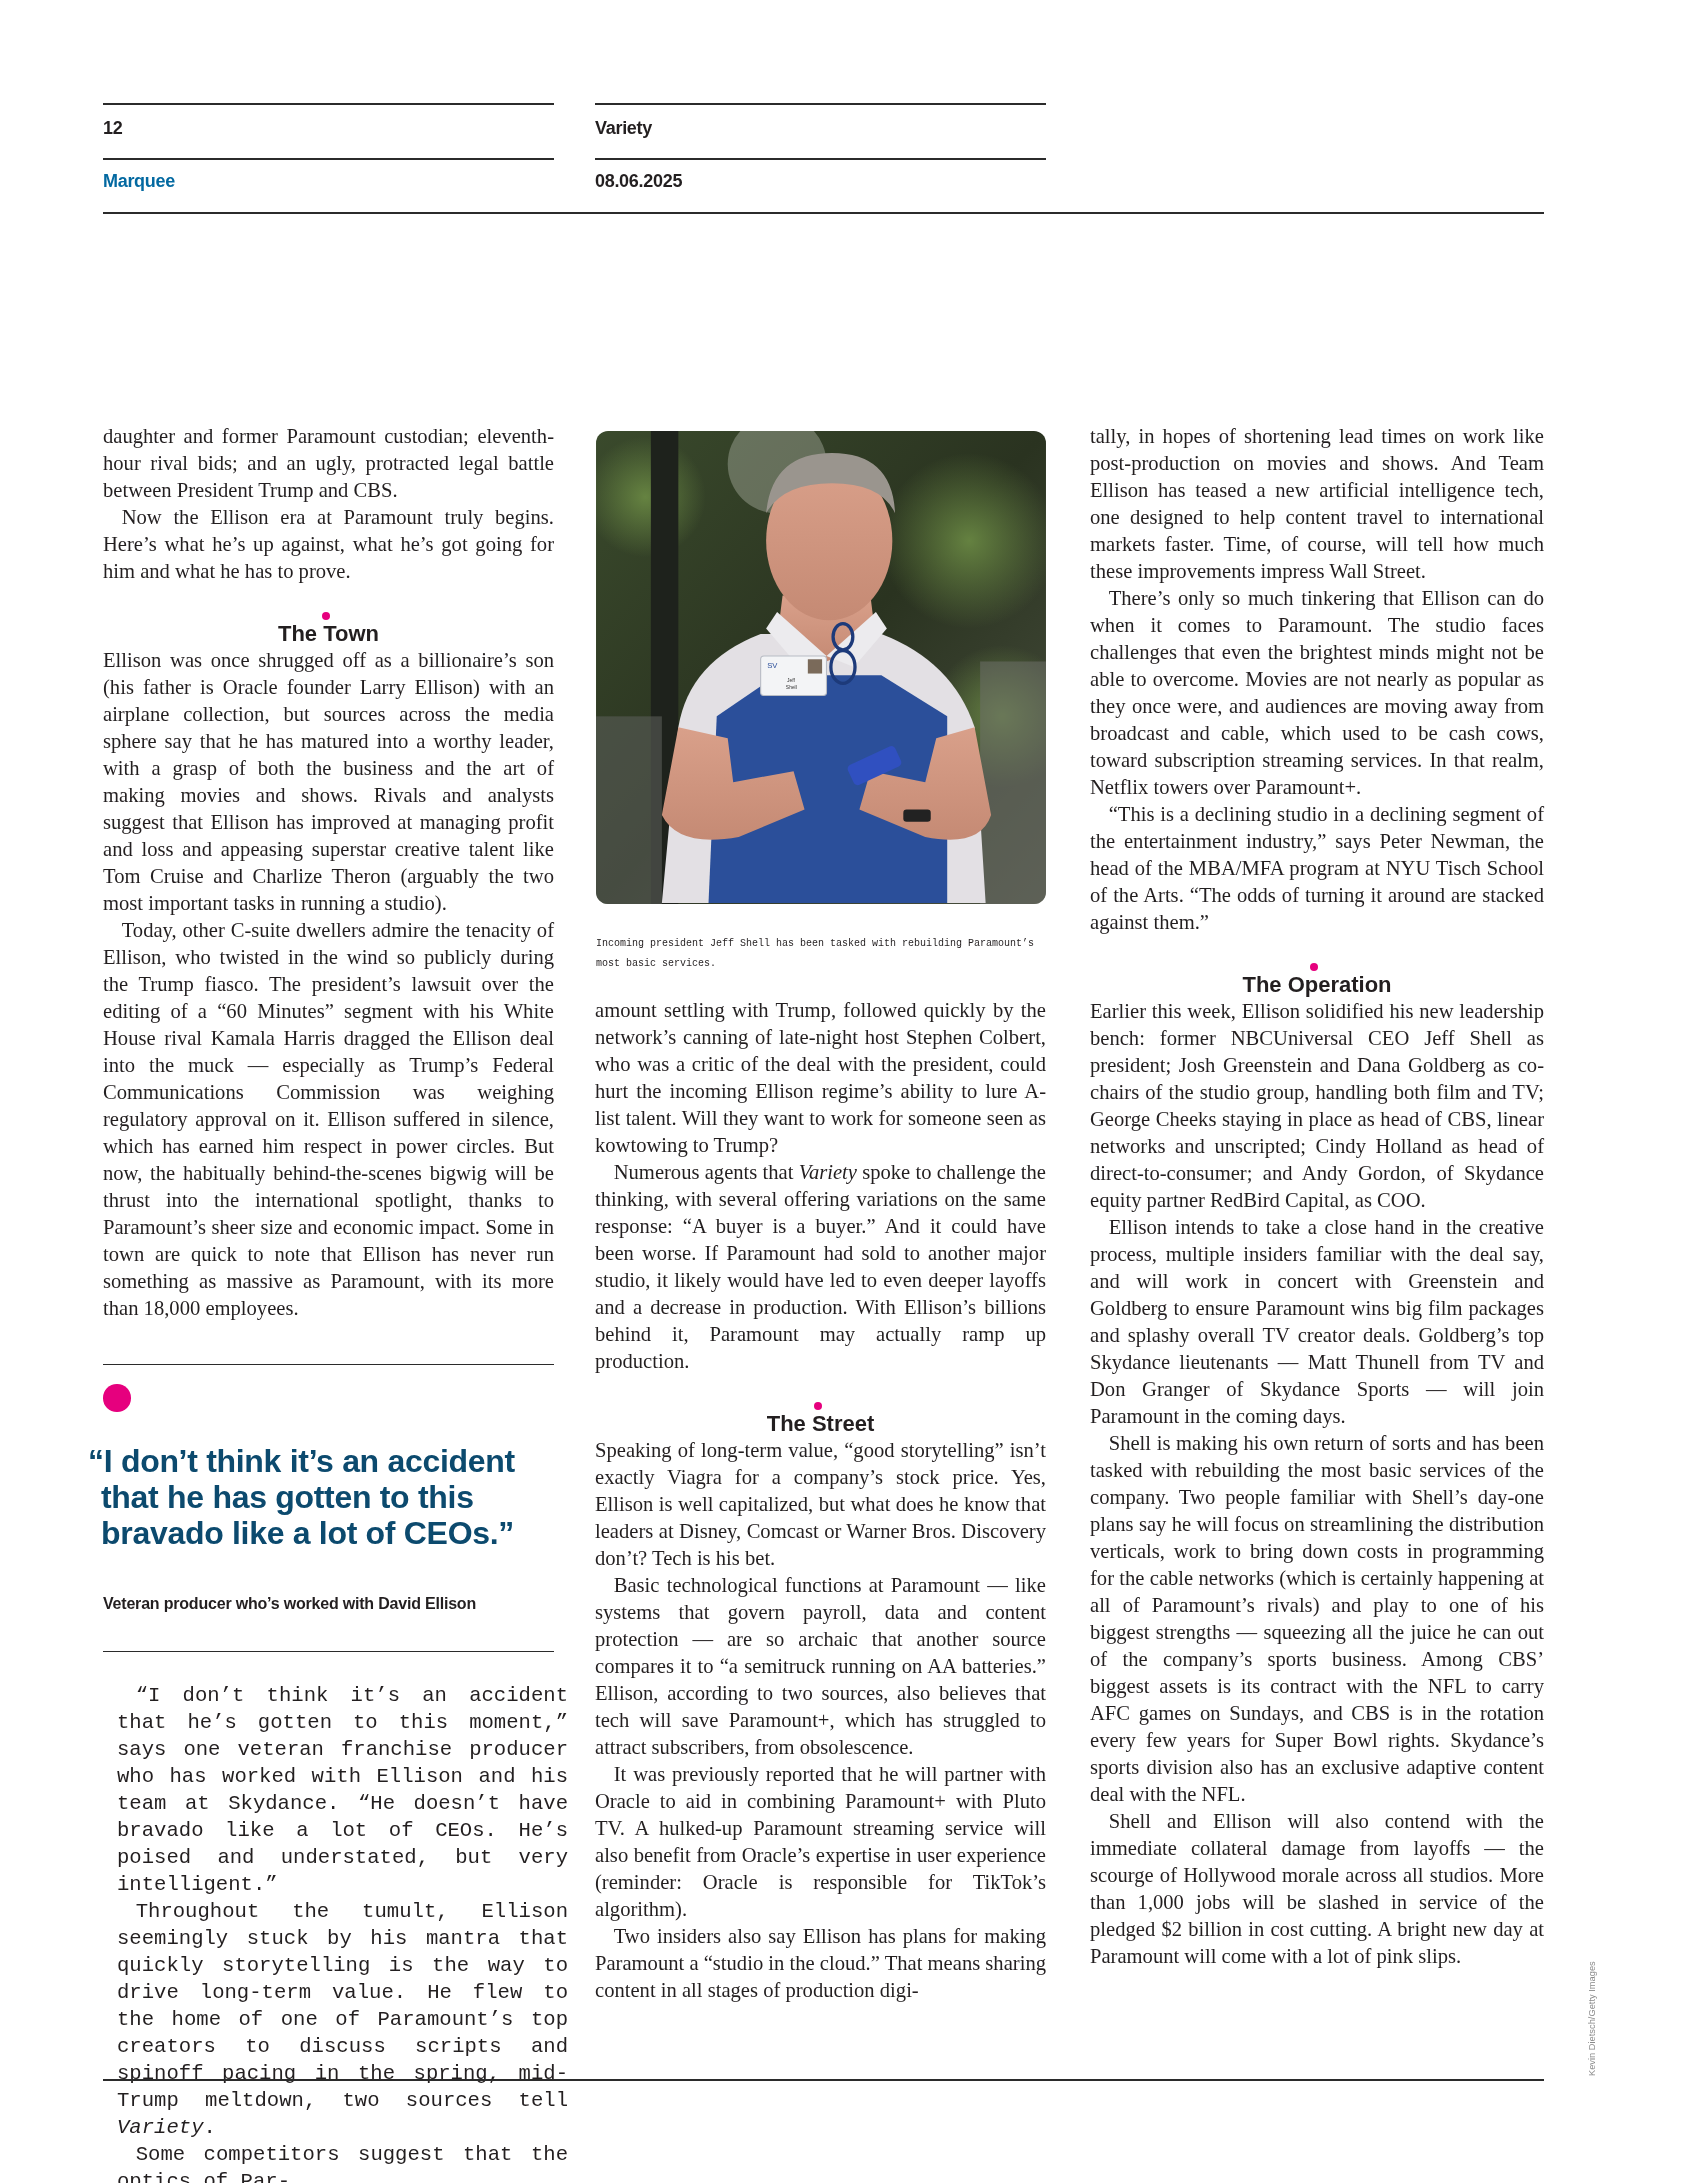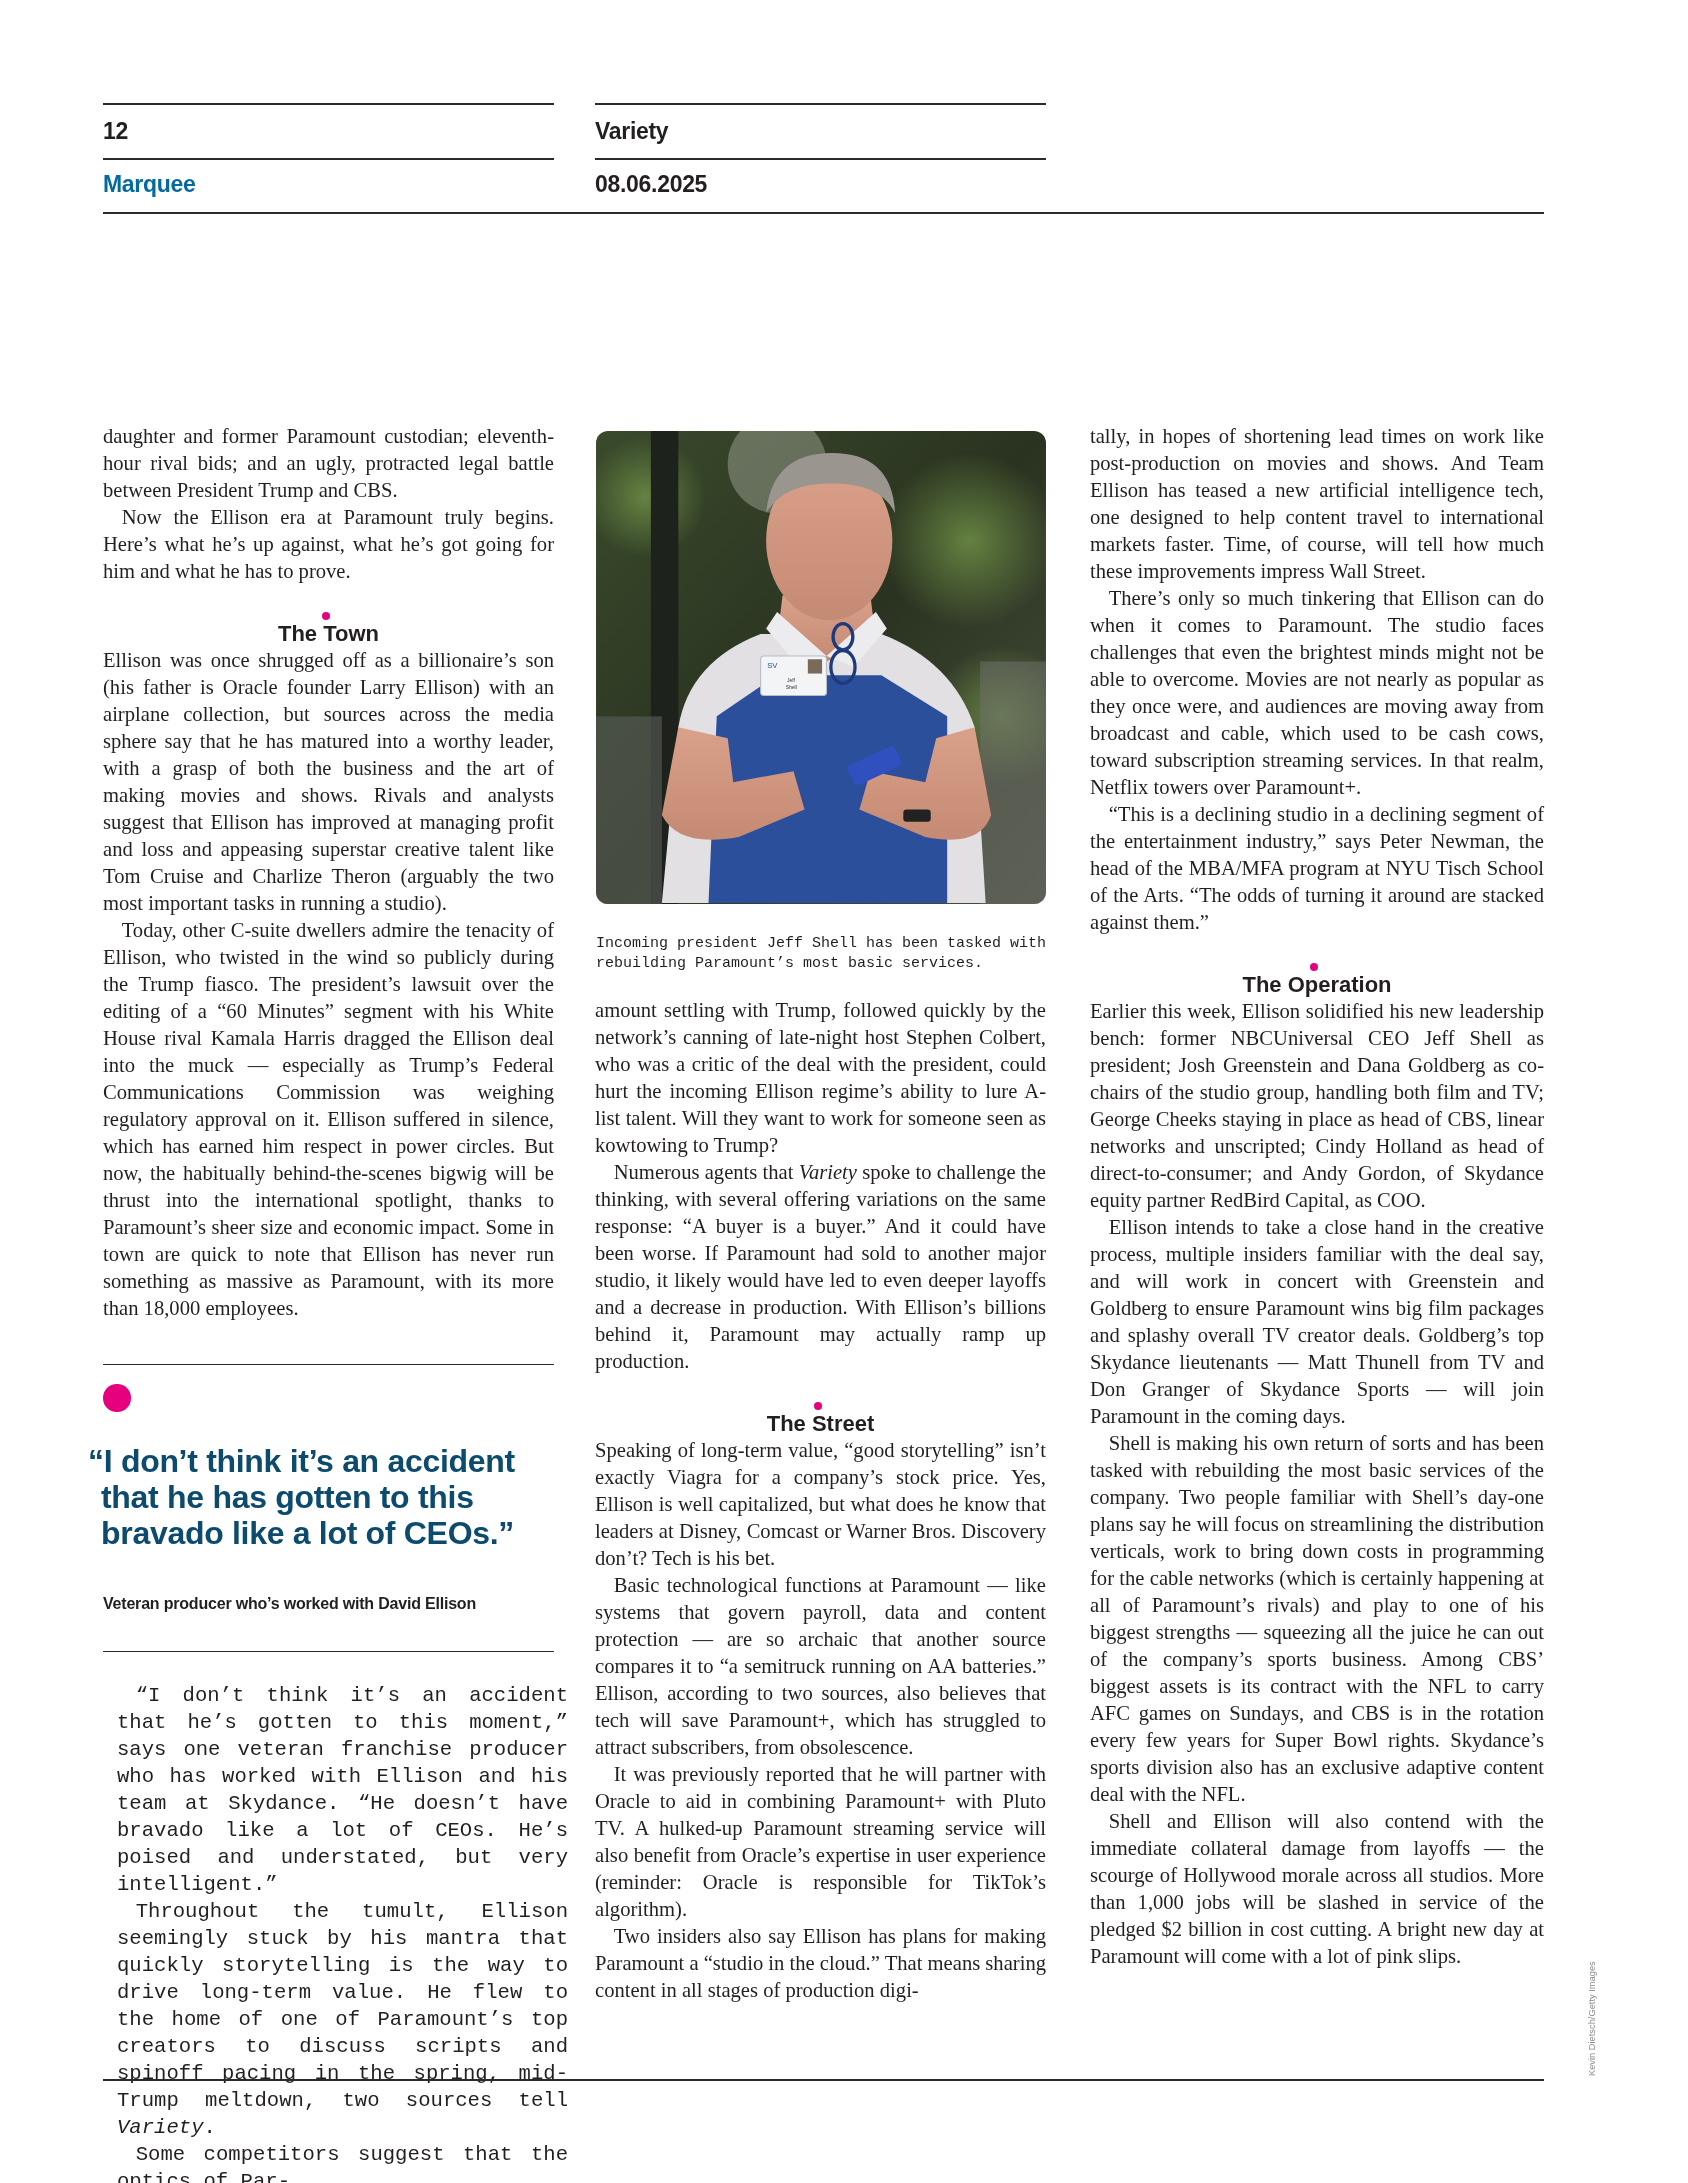--- a/index.html
+++ b/index.html
@@ -1,26 +1,26 @@
 <!DOCTYPE html>
 <html style="font-size:8.8px"><head>
 <meta charset="utf-8">
 <style>
   html, body { margin:0; padding:0; background:#ffffff; }
   body { width:1689px; height:2183px; position:relative; overflow:hidden; color:#231f20; }
   .rule { position:absolute; height:1.6px; background:#2b2b2b; }
-  .hdr { position:absolute; font-family:"Liberation Sans", sans-serif; font-weight:700; font-size:23px; letter-spacing:-0.3px; }
+  .hdr { position:absolute; font-family:"Liberation Sans", sans-serif; font-weight:700; font-size:18px; letter-spacing:-0.3px; }
   .pink { color:#0369a1;text-align:right; }
   .col { position:absolute; font-family:"Liberation Serif", serif; font-size:20.6px; line-height:27px; color:#231f20; text-align:justify; }
   .col p { margin:0; text-indent:0; }
   .col p.ind { text-indent:18.7px; }
   .sect { font-family:"Liberation Sans", sans-serif; font-weight:700; font-size:22px; line-height:27px; margin-top:27px; display:flex; align-items:center;flex-direction:column; }
   .sect .dot { width:8.2px; height:8.2px; border-radius:50%; background:#e6007e; display:inline-block; margin-right:5.5px; flex:none; }
   .photo { position:absolute; left:596px; top:431px; width:450px; height:473px; border-radius:12px; overflow:hidden; }
-  .caption { position:absolute; left:596px; top:934px; width:456px; font-family:"Liberation Mono", monospace; font-size:15px; line-height:20px; color:#231f20; }
+  .caption { position:absolute; left:596px; top:934px; width:456px; font-family:"Liberation Mono", monospace; font-size:10px; line-height:20px; color:#231f20; }
   .pq-dot { position:absolute; left:103px; top:1384px; width:27.5px; height:27.5px; border-radius:50%; background:#e6007e; }
   .pq { position:absolute; left:88px; top:1443px; width:472px; font-family:"Liberation Sans", sans-serif; font-weight:700; font-size:32px; line-height:36px; letter-spacing:-0.3px; color:#0c4a6e; }
   .pq .l { display:block; padding-left:13px; }
   .pq .l.first { padding-left:0; }
   .pq-attr { position:absolute; left:103px; top:1594px; width:456px; font-family:"Liberation Sans", sans-serif; font-weight:700; font-size:16px; line-height:20px; color:#231f20; letter-spacing:-0.2px; }
   .credit { position:absolute; left:1587px; top:2076px; transform-origin:left top; transform:rotate(-90deg); font-family:"Liberation Sans", sans-serif; font-size:9.3px; color:#8a8a8a; white-space:nowrap; }
   em { font-style:italic; }
 </style>
 </head>
 <body>

